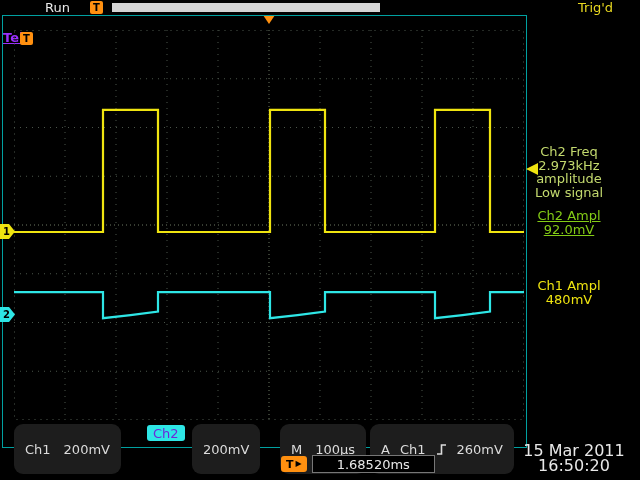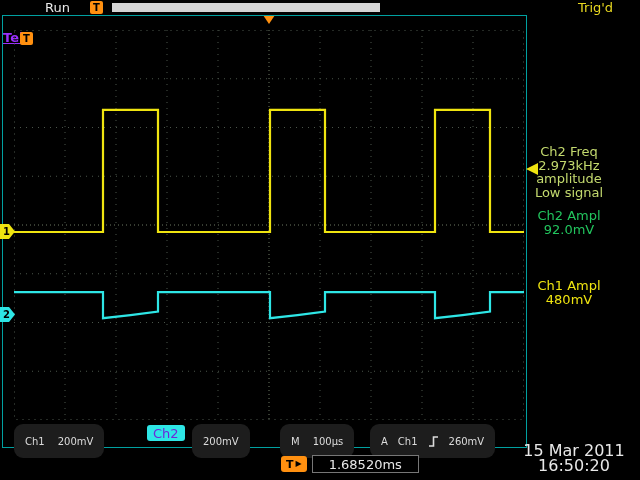--- a/index.html
+++ b/index.html
@@ -34,41 +34,41 @@
            padding-left:3px;box-sizing:border-box;
            clip-path:polygon(0 0,60% 0,100% 50%,60% 100%,0 100%);z-index:3;}
   .ch1badge{left:0;top:224px;background:#efe410;}
   .ch2badge{left:0;top:307px;background:#2ee6e6;}
   .triglevel{left:526px;top:163px;width:0;height:0;border-top:6px solid transparent;
              border-bottom:6px solid transparent;border-right:12px solid #efe410;z-index:3;}
 
   
   .readouts{left:14px;top:424px;width:510px;height:20px;}
   .rb{position:absolute;background:#1d1d1d;border-radius:9px;height:18px;display:flex;
-      align-items:center;gap:13px;padding:8px 11px;color:#dcdcdc;font-size:10px;white-space:nowrap;}
+      align-items:center;gap:13px;padding:16px 11px;color:#dcdcdc;font-size:13px;white-space:nowrap;}
   .rb1{left:0;}
   .ch2sel{position:absolute;left:133px;top:1px;height:16px;background:#2ee6e6;color:#6d28d9;
           border-radius:3px;padding:0 6px;font-size:13px;display:flex;align-items:center;}
   .rb2{left:178px;}
   .rb3{left:266px;}
   .rb4{left:356px;gap:10px;}
   .slope{display:inline-block;}
 
   
   .delay{left:281px;top:455px;display:flex;align-items:center;gap:5px;}
   .delaybadge{background:#ff9010;color:#000;height:16px;border-radius:3px;padding:0 5px;
               font-size:11px;font-weight:bold;display:flex;align-items:center;gap:2px;}
   .delayarrow{font-size:8px;line-height:16px;}
-  .delayval{border:1px solid #777;height:16px;padding:0 16px;font-size:13px;color:#e8e8e8;
+  .delayval{border:1px solid #777;height:16px;padding:0 24px;font-size:13px;color:#e8e8e8;
             display:flex;align-items:center;background:#000;}
 
   
   .meas{left:516px;width:106px;text-align:center;font-size:13px;line-height:13.5px;}
   .measfreq{top:145px;color:#c3d96e;}
-  .measch2{top:209px;color:#22c55e;}
+  .measch2{top:209px;color:#84cc16;text-decoration:underline;}
   .measch1{top:279px;color:#efe410;}
   .datetime{left:521px;top:443px;width:106px;text-align:center;font-size:16px;
             line-height:15px;color:#e8e8e8;}
 </style>
 </head>
 <body>
 
 <div class="stage">
 
   <span class="abs tek">Tek</span>

